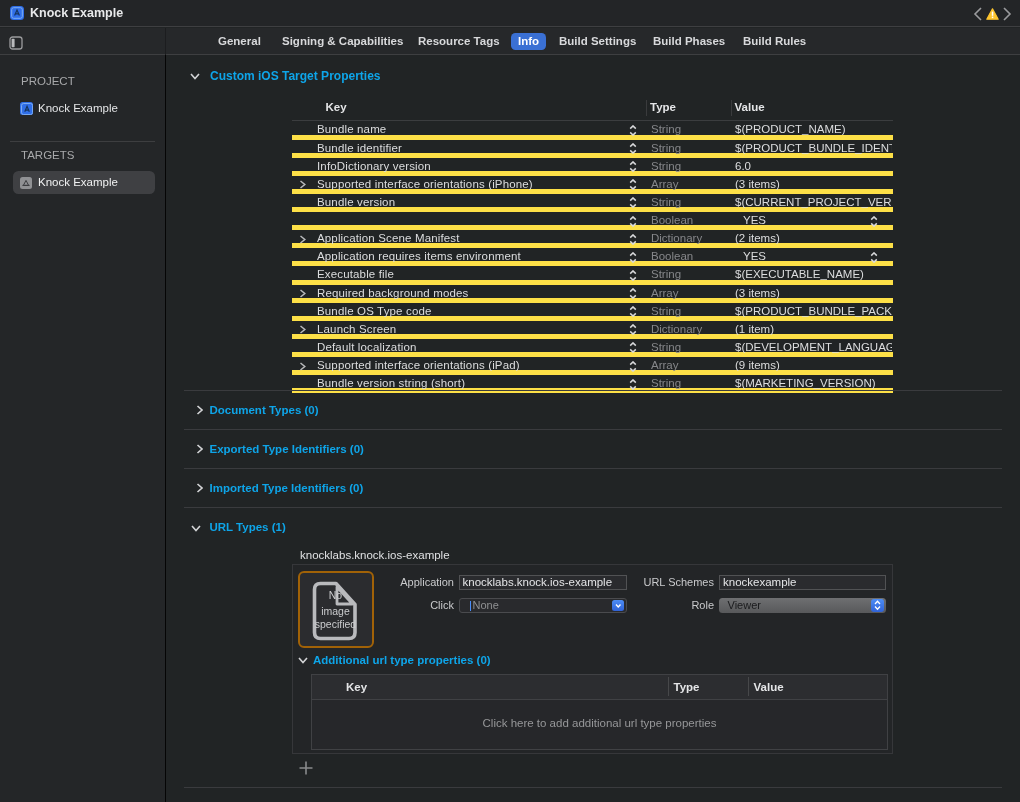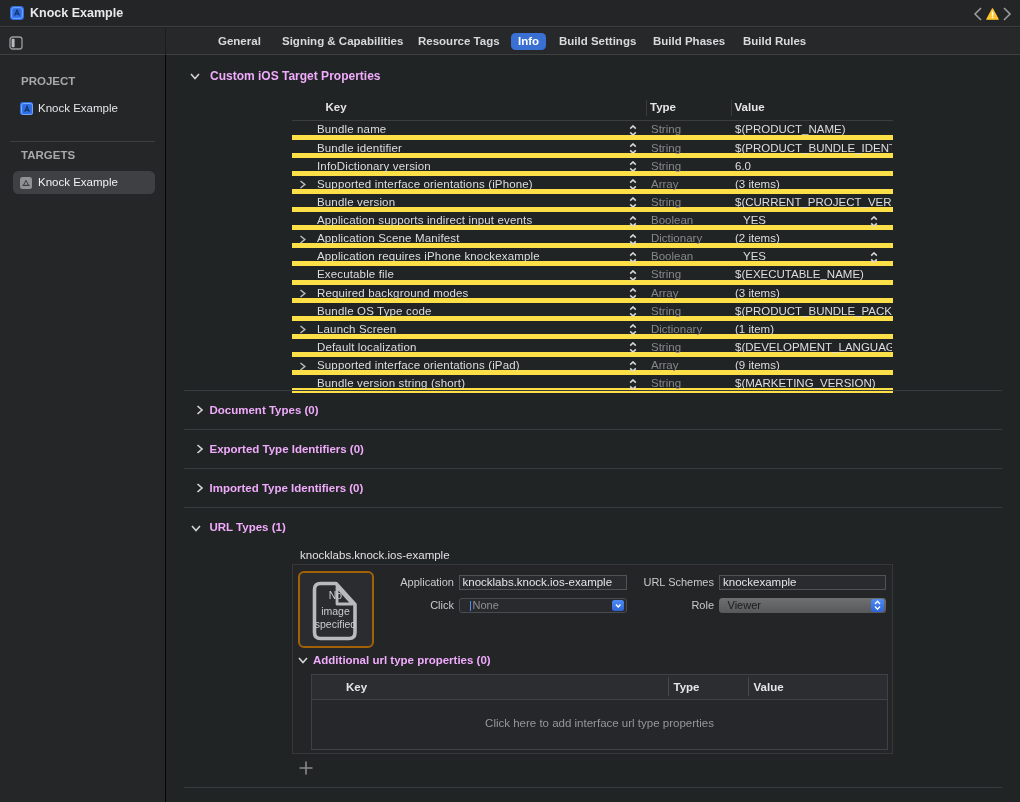--- a/index.html
+++ b/index.html
@@ -9,27 +9,27 @@
 
 #titlebar { position:absolute; left:0; top:0; width:1020px; height:27px; background:#232527; border-bottom:1px solid #3e3f41; }
 #appicon { position:absolute; left:10px; top:6px; width:14px; height:14px; border-radius:3.5px; background:#2f6ee8; }
 #wintitle { position:absolute; left:30px; top:0; height:27px; line-height:27px; font-size:12.5px; font-weight:bold; color:#e8e9ea; }
 
 #tabbar { position:absolute; left:0; top:28px; width:1020px; height:27px; background:#26282a; border-bottom:1px solid #3e3f41; }
 .tab { position:absolute; top:28px; height:27px; line-height:27px; font-size:11.5px; font-weight:bold; color:#d8d9db; }
 #infopill { position:absolute; left:511px; top:33px; height:17px; line-height:17px; padding:0 7px; background:#3a70d4; border-radius:4.5px; color:#ffffff; font-size:11.5px; font-weight:bold; }
 
 #sidebar { position:absolute; left:0; top:55px; width:166px; height:747px; background:#242628; border-right:1px solid #050505; }
-.sidehead { position:absolute; left:21px; font-size:11.5px; font-weight:bold; color:#a8a9ab; }
+.sidehead { position:absolute; left:21px; font-size:11.5px; font-weight:normal; color:#a8a9ab; }
 .siderow { position:absolute; left:38px; font-size:11.5px; color:#e4e5e7; }
 #selrow { position:absolute; left:13px; top:171px; width:142px; height:22.5px; background:#3f4043; border-radius:5.5px; }
 #sidesep { position:absolute; left:10px; top:141px; width:145px; height:1px; background:#3d3e40; }
 .projicon { position:absolute; width:12px; height:12px; border-radius:2.5px; }
 
-.sectionhead { position:absolute; font-size:11.5px; font-weight:bold; color:#f0abfc; }
+.sectionhead { position:absolute; font-size:11.5px; font-weight:bold; color:#0ea5e9; }
 .hline { position:absolute; height:1px; background:#3a3b3e; left:184px; width:818px; }
 .colhead { position:absolute; font-size:11.5px; font-weight:bold; color:#e4e5e7; }
 .colsep { position:absolute; width:1px; height:16px; top:99.5px; background:#3a3b3d; }
 #ptable { position:absolute; left:291.5px; top:120.4px; width:601.5px; border-top:1px solid #3b3d3f; }
 .prow { position:relative; height:18.13px; border-bottom:5px solid #fde047; }
 .prow .key { position:absolute; left:25.5px; top:0; height:17.1px; line-height:17.1px; font-size:11.5px; letter-spacing:0.15px; color:#dcddde; white-space:nowrap; }
 .prow .chev { position:absolute; left:7px; top:4.5px; }
 .prow .typ { position:absolute; left:359.5px; top:0; height:17.1px; line-height:17.1px; font-size:11.5px; color:#86878a; }
 .prow .val { position:absolute; left:443.5px; top:0; height:17.1px; line-height:17.1px; font-size:11.5px; color:#dcddde; white-space:nowrap; max-width:157px; overflow:hidden; }
 .prow .step { position:absolute; left:337px; top:3.6px; }
@@ -140,21 +140,20 @@
     </div>
 <div class="prow">
       <div class="key">Bundle version</div>
       <svg class="step" width="8" height="11" viewBox="0 0 8 11">
         <path d="M1.2 3.6 L4 0.9 L6.8 3.6 M1.2 7.4 L4 10.1 L6.8 7.4" stroke="#d8d9db" stroke-width="1.5" fill="none"></path>
       </svg>
       <div class="typ">String</div>
       <div class="val">$(CURRENT_PROJECT_VERSION)</div>
     </div>
 <div class="prow">
-      <div class="key">Application supports indirect input events</div>
       <svg class="step" width="8" height="11" viewBox="0 0 8 11">
         <path d="M1.2 3.6 L4 0.9 L6.8 3.6 M1.2 7.4 L4 10.1 L6.8 7.4" stroke="#d8d9db" stroke-width="1.5" fill="none"></path>
       </svg>
       <div class="typ">Boolean</div>
       <div class="val" style="left:451.5px">YES</div>
       <svg class="bstep" width="8" height="11" viewBox="0 0 8 11">
         <path d="M1.2 3.6 L4 0.9 L6.8 3.6 M1.2 7.4 L4 10.1 L6.8 7.4" stroke="#d8d9db" stroke-width="1.5" fill="none"></path>
       </svg>
     </div>
 <div class="prow">
@@ -162,21 +161,21 @@
         <path d="M1.5 1 L5.8 4.5 L1.5 8" stroke="#b9babc" stroke-width="1.5" fill="none"></path>
       </svg>
       <div class="key">Application Scene Manifest</div>
       <svg class="step" width="8" height="11" viewBox="0 0 8 11">
         <path d="M1.2 3.6 L4 0.9 L6.8 3.6 M1.2 7.4 L4 10.1 L6.8 7.4" stroke="#d8d9db" stroke-width="1.5" fill="none"></path>
       </svg>
       <div class="typ">Dictionary</div>
       <div class="val">(2 items)</div>
     </div>
 <div class="prow">
-      <div class="key">Application requires iPhone knockexample</div>
+      <div class="key">Application requires items environment</div>
       <svg class="step" width="8" height="11" viewBox="0 0 8 11">
         <path d="M1.2 3.6 L4 0.9 L6.8 3.6 M1.2 7.4 L4 10.1 L6.8 7.4" stroke="#d8d9db" stroke-width="1.5" fill="none"></path>
       </svg>
       <div class="typ">Boolean</div>
       <div class="val" style="left:451.5px">YES</div>
       <svg class="bstep" width="8" height="11" viewBox="0 0 8 11">
         <path d="M1.2 3.6 L4 0.9 L6.8 3.6 M1.2 7.4 L4 10.1 L6.8 7.4" stroke="#d8d9db" stroke-width="1.5" fill="none"></path>
       </svg>
     </div>
 <div class="prow">
@@ -306,18 +305,18 @@
     <path d="M1 2 L5 6.5 L9 2" stroke="#d3d4d6" stroke-width="1.6" fill="none"></path>
   </svg>
 <div class="sectionhead" style="left:313px;top:653.5px">Additional url type properties (0)</div>
 <div class="abs" style="left:311px;top:674px;width:577px;height:76px;border:1px solid #404144;background:#26272a">
 <div style="position:absolute;left:0;top:0;width:575px;height:24.5px;background:#2c2d30;border-bottom:1px solid #404144"></div>
 <div style="position:absolute;left:34px;top:0;height:24.5px;line-height:24.5px;font-size:11.5px;font-weight:bold;color:#e4e5e7">Key</div>
 <div style="position:absolute;left:356px;top:2px;width:1px;height:19px;background:#47484a"></div>
 <div style="position:absolute;left:361.5px;top:0;height:24.5px;line-height:24.5px;font-size:11.5px;font-weight:bold;color:#e4e5e7">Type</div>
 <div style="position:absolute;left:436px;top:2px;width:1px;height:19px;background:#47484a"></div>
 <div style="position:absolute;left:441.5px;top:0;height:24.5px;line-height:24.5px;font-size:11.5px;font-weight:bold;color:#e4e5e7">Value</div>
-<div style="position:absolute;left:0;top:42px;width:575px;text-align:center;font-size:11.5px;color:#969799">Click here to add interface url type properties</div>
+<div style="position:absolute;left:0;top:42px;width:575px;text-align:center;font-size:11.5px;color:#969799">Click here to add additional url type properties</div>
 </div>
 <svg class="abs" style="left:298px;top:760px" width="16" height="16" viewBox="0 0 16 16">
     <path d="M8 1.5 V14.5 M1.5 8 H14.5" stroke="#898a8c" stroke-width="1.6"></path>
   </svg>
 <div class="hline" style="top:787.3px"></div>
 
 </body></html>

